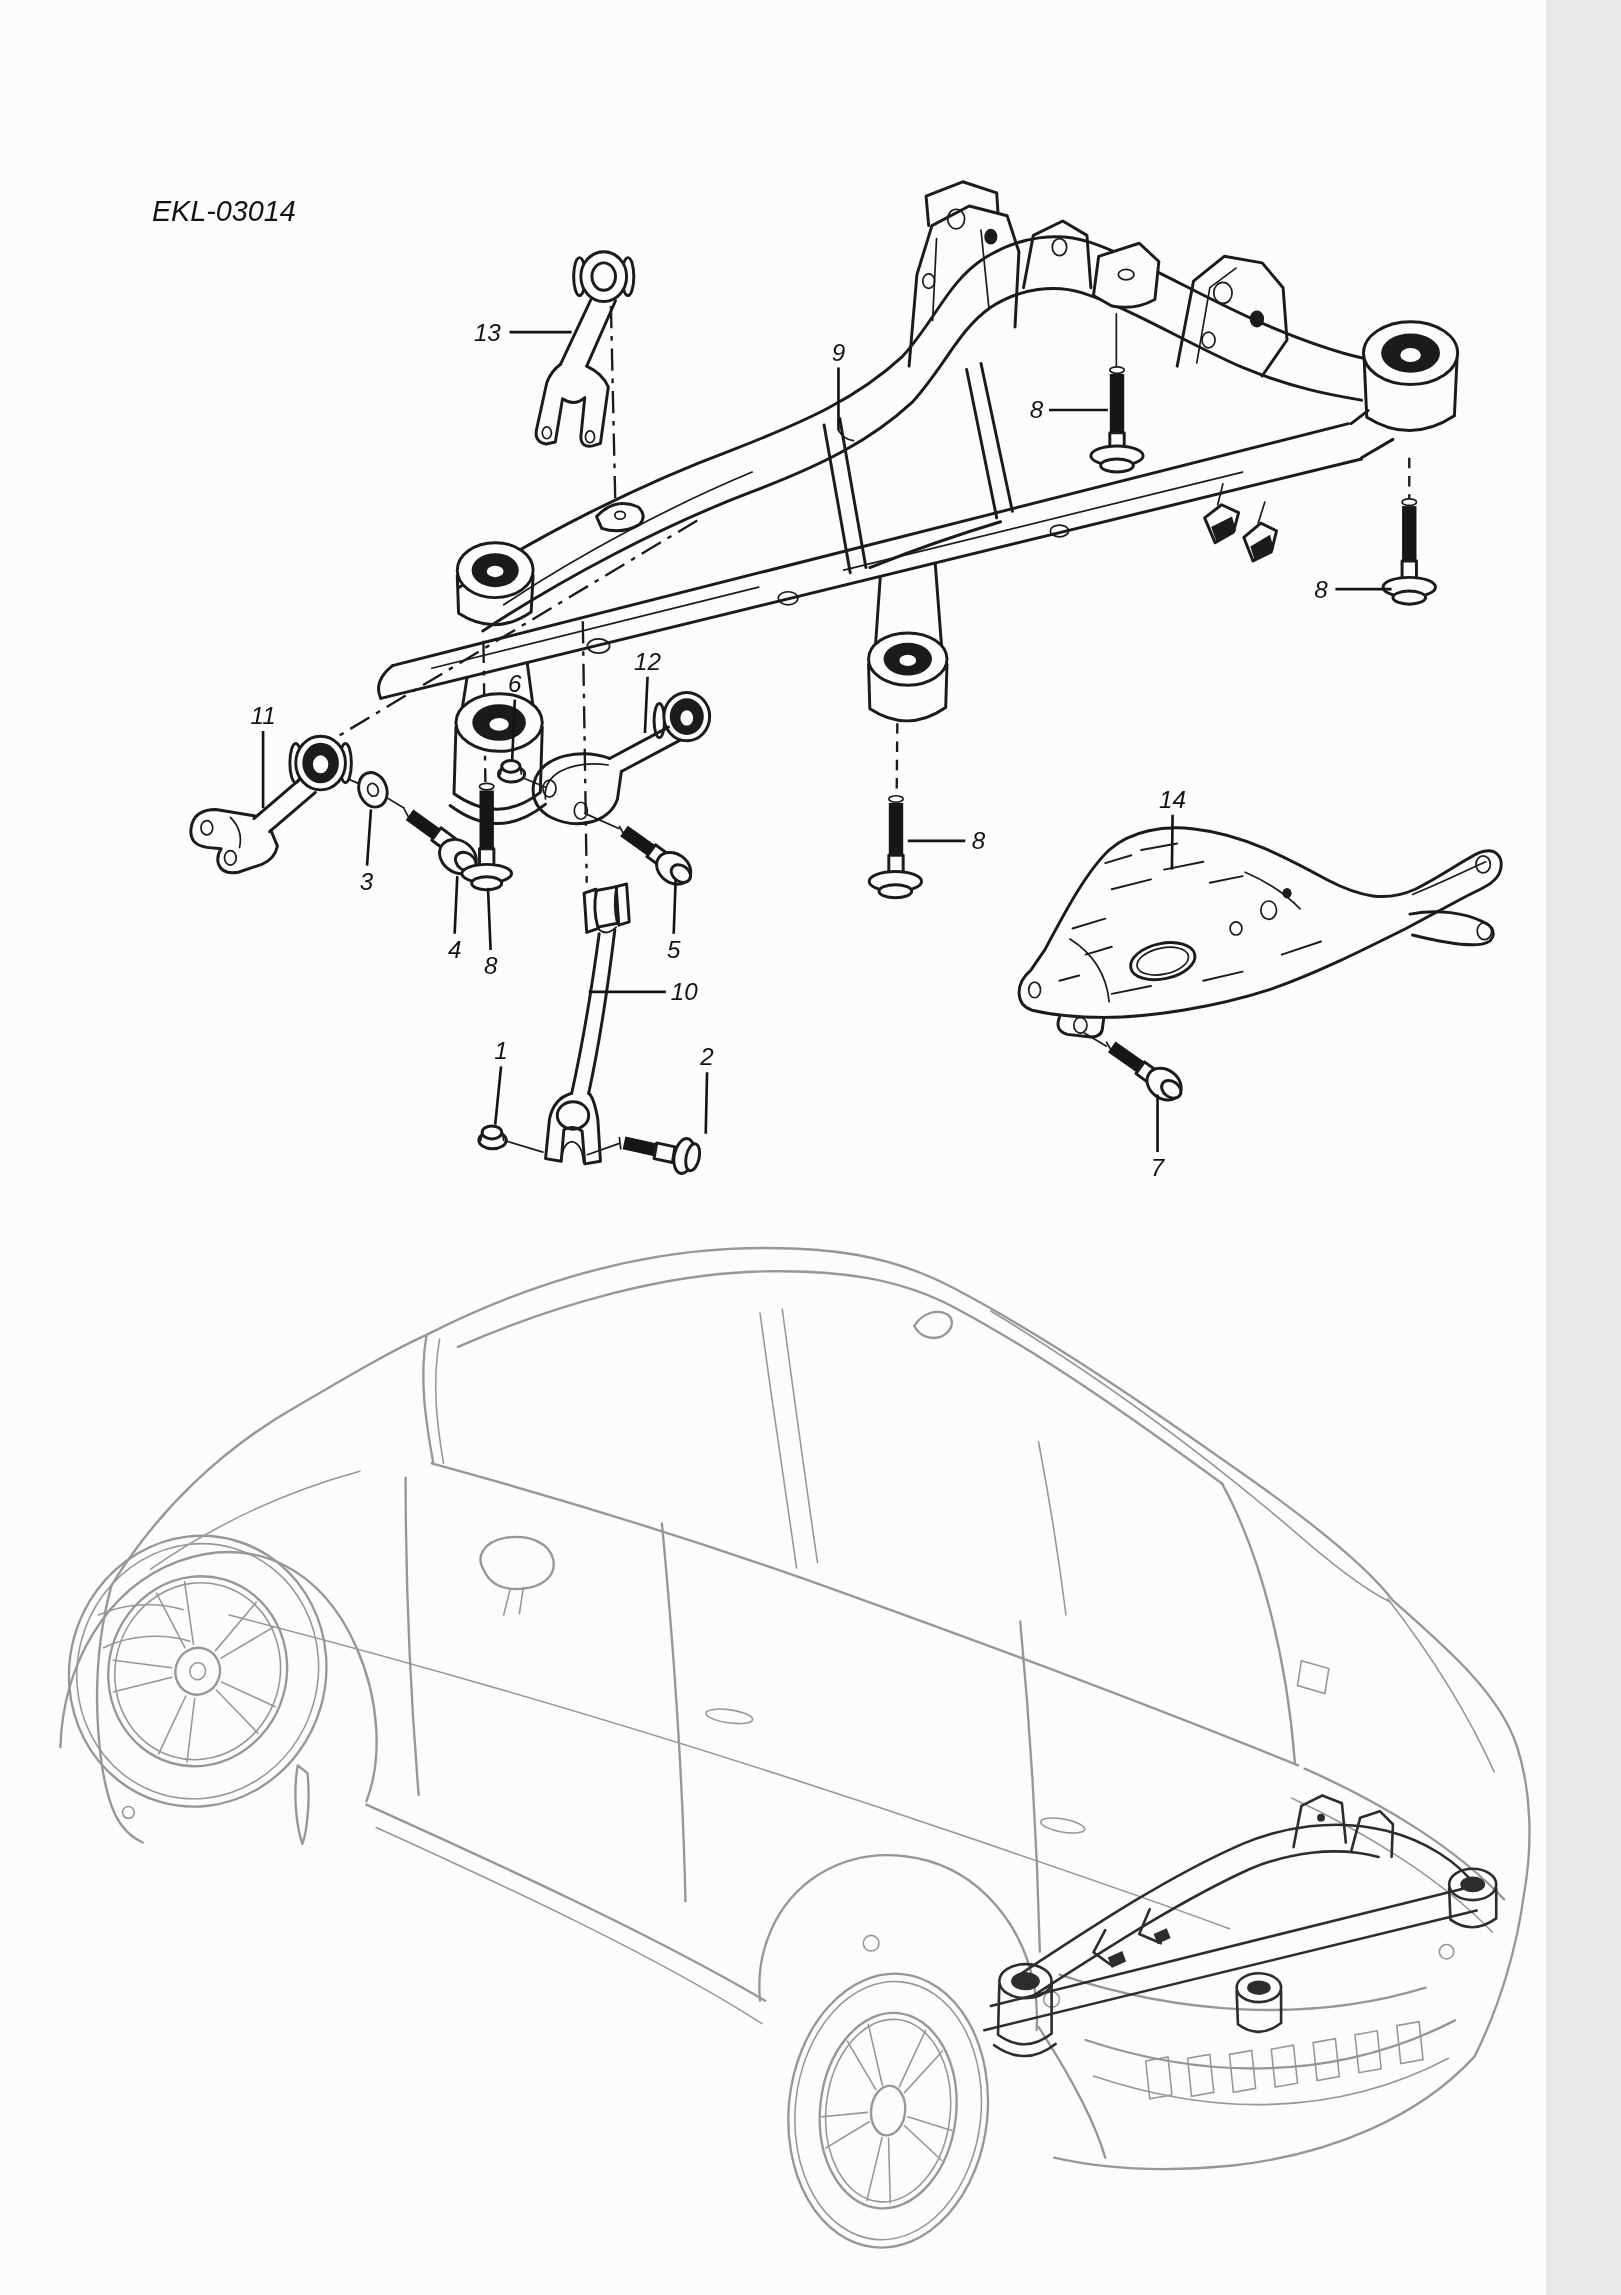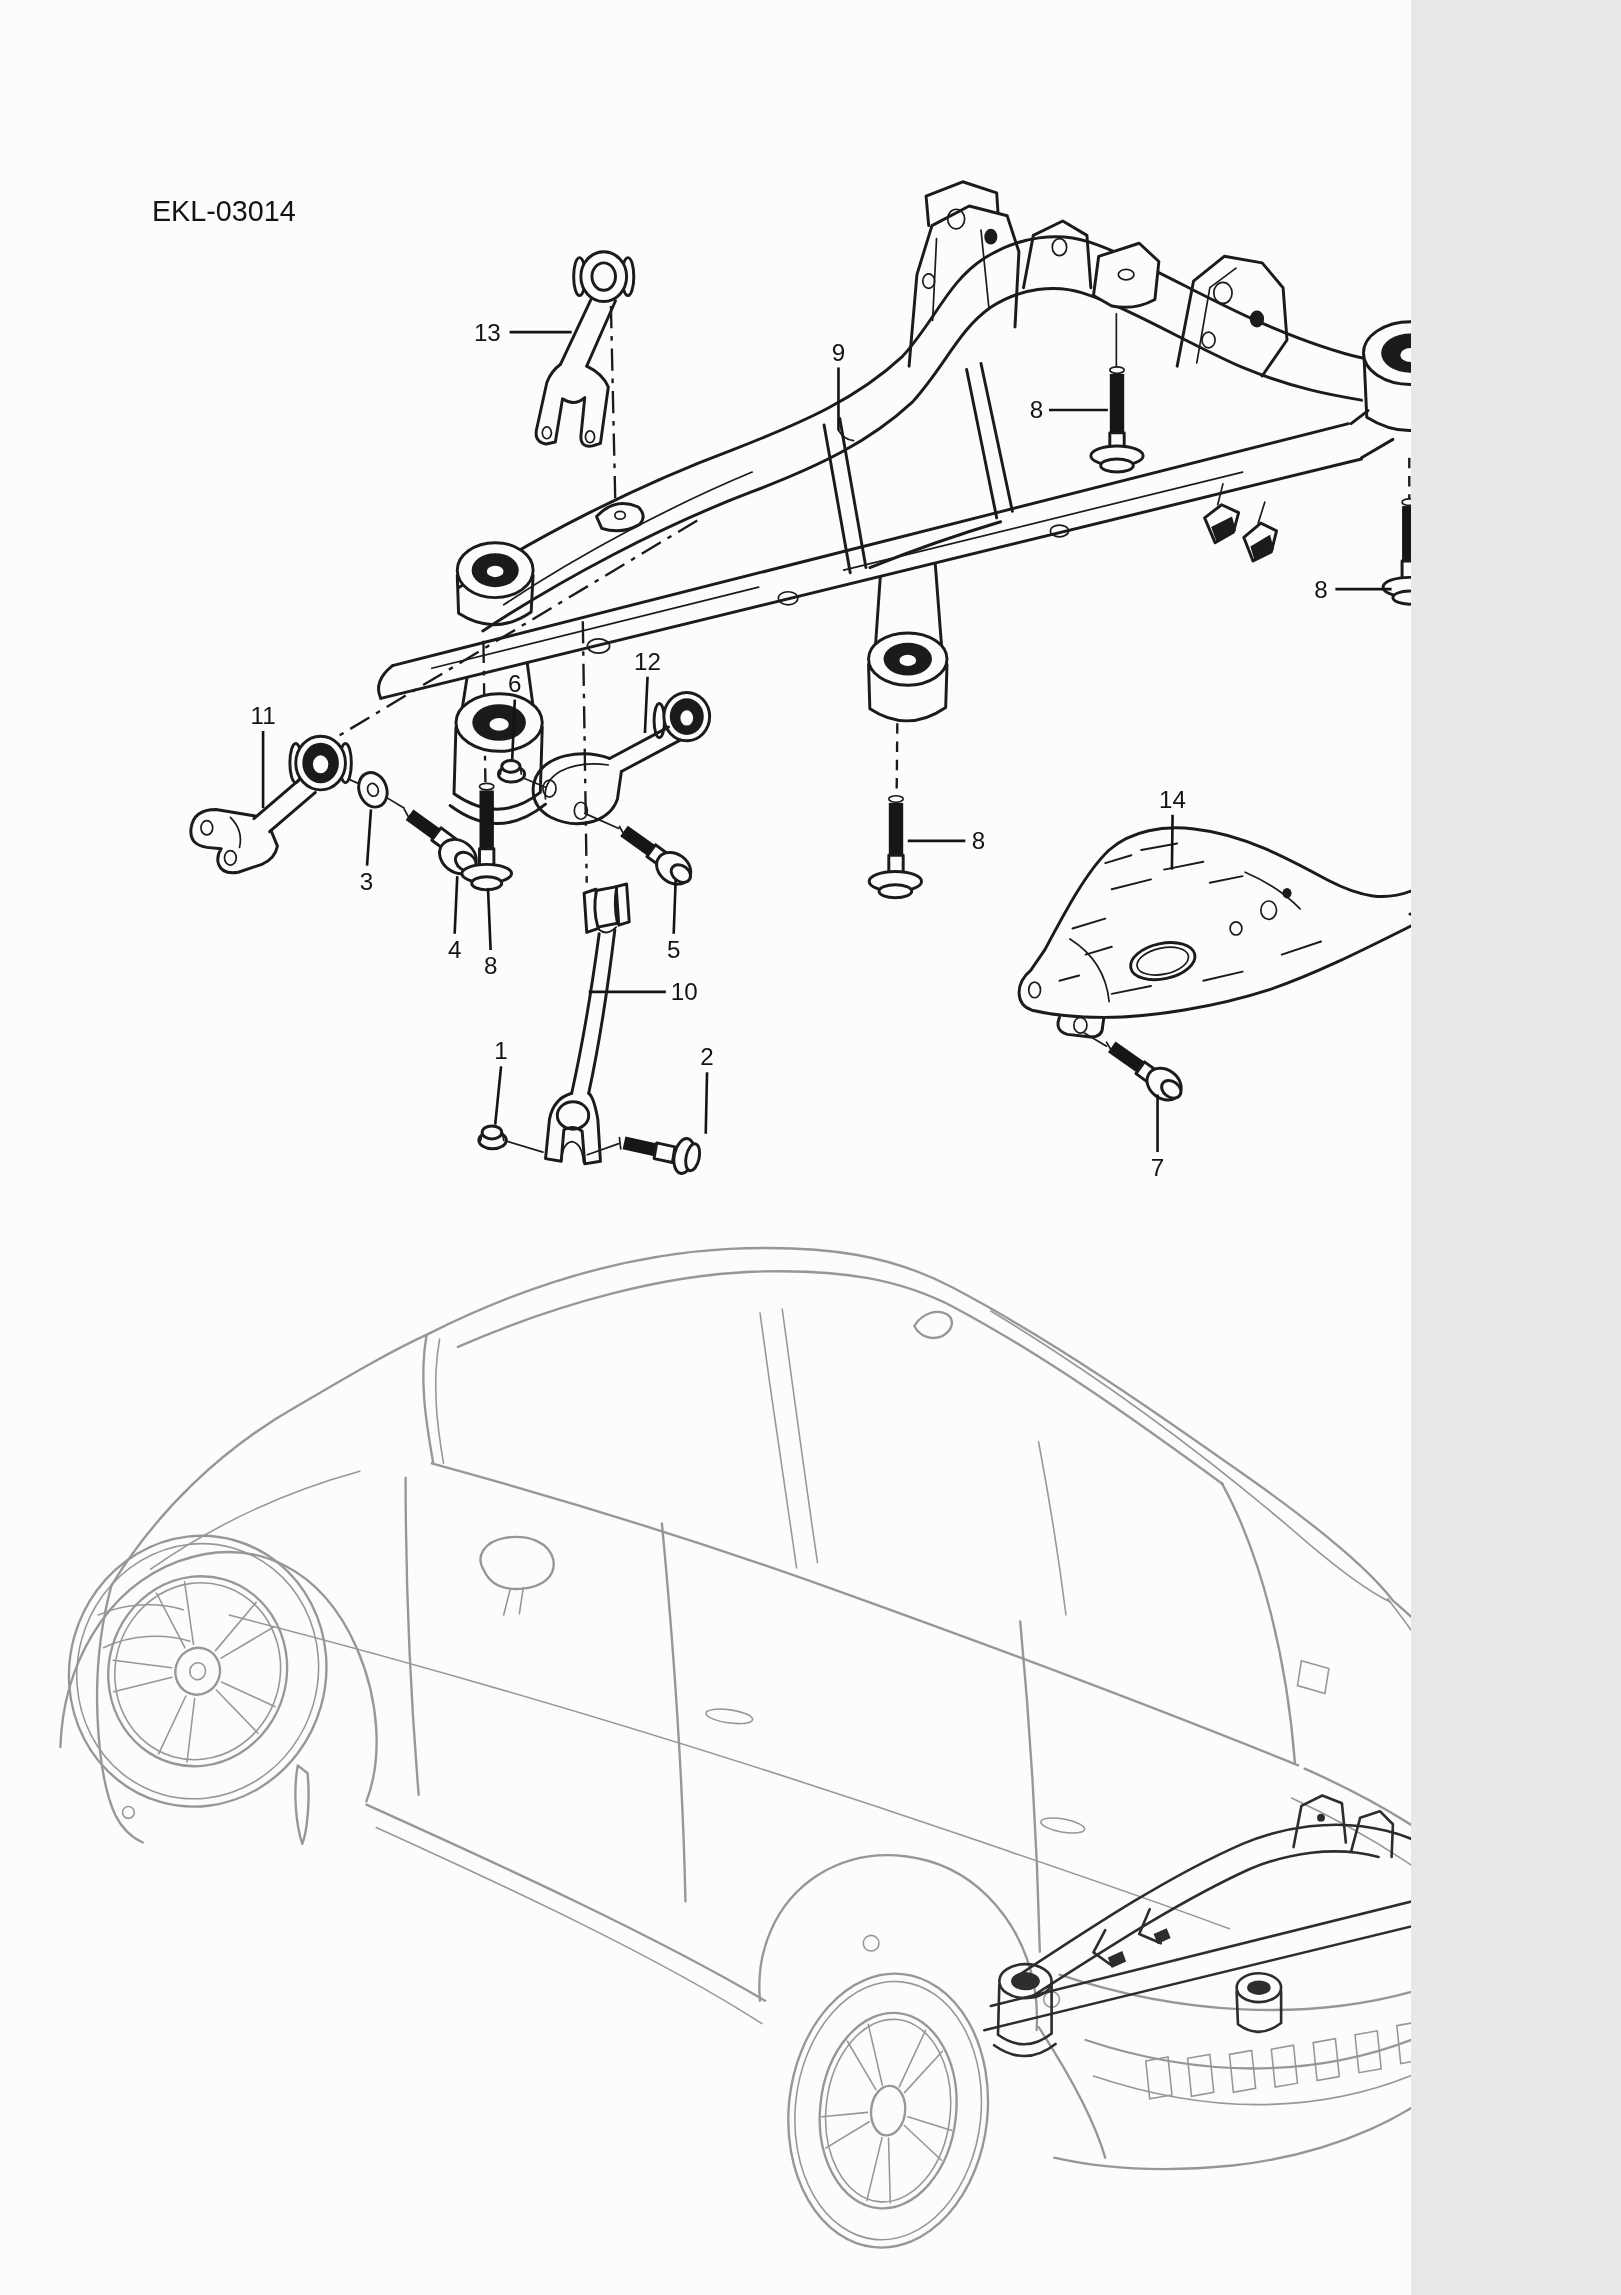--- a/index.html
+++ b/index.html
@@ -1,19 +1,20 @@
 <!DOCTYPE html>
 <html style="font-size:10.5px"><head>
 <meta charset="utf-8">
 <style>
   html,body { margin:0; padding:0; background:#e8e8e8; }
   .page {
-    position:relative; width:1411px; height:2295px;
+    position:relative; width:1546px; height:2295px;
     background:#fcfcfb; overflow:hidden;
     font-family:"Liberation Sans", sans-serif;
+    font-style:italic;
   }
   svg { position:absolute; left:0; top:0; }
   .ln      { fill:none; stroke:#1b1b1b; stroke-width:4.5; stroke-linecap:round; stroke-linejoin:round; }
   .fw      { fill:#fcfcfb; }
   .thin    { fill:none; stroke:#1b1b1b; stroke-width:2.6; stroke-linecap:round; }
   .thread  { fill:none; stroke:#161616; stroke-width:22; stroke-linecap:butt; }
   .threadsm{ fill:none; stroke:#161616; stroke-width:20; stroke-linecap:butt; }
   .dashdot { fill:none; stroke:#1b1b1b; stroke-width:3.6; stroke-dasharray:34 12 7 12; }
   .dash    { fill:none; stroke:#1b1b1b; stroke-width:3.6; stroke-dasharray:16 12; }
   .dkfill  { fill:#1b1b1b; stroke:none; }

